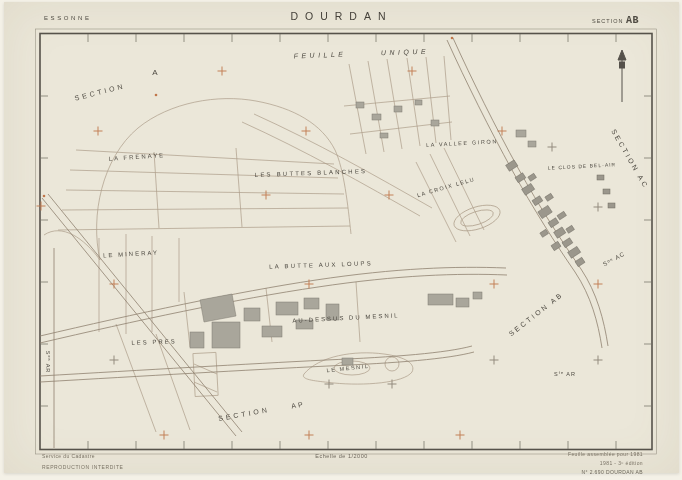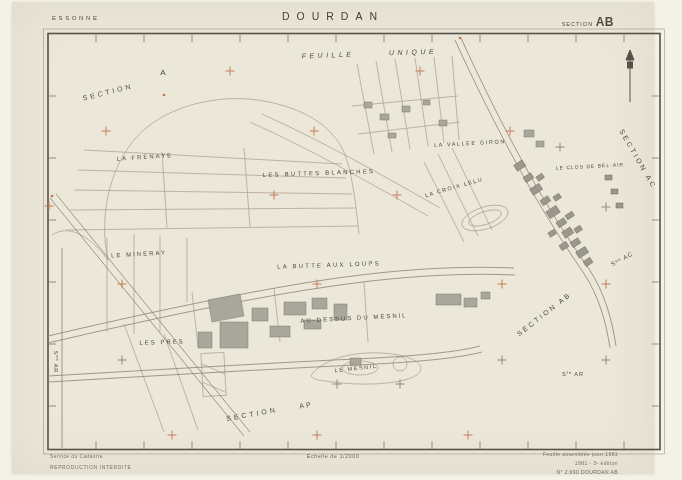--- a/index.html
+++ b/index.html
@@ -2,29 +2,28 @@
 <html><head>
 <meta charset="utf-8">
 <style>
   html,body{margin:0;padding:0;}
   body{
     width:682px;height:480px;position:relative;overflow:hidden;
     background:#f4f1e7;
     font-family:"Liberation Sans", sans-serif;
   }
   .paper{
-    position:absolute;left:12px;top:2px;width:614px;height:471px;
+    position:absolute;left:4px;top:2px;width:675px;height:471px;
     background:#ebe7d9;
     box-shadow:inset 0 0 50px rgba(125,105,70,.10), 0 1px 3px rgba(0,0,0,.12);
-    padding-left:28px;
   }
   .hdr-left{position:absolute;left:40px;top:13px;font-size:6px;letter-spacing:2.6px;color:#4f4b43;}
   .hdr-title{position:absolute;left:0;right:0;top:8px;text-align:center;font-size:10.5px;letter-spacing:7px;color:#45413a;}
   .hdr-right{position:absolute;right:40px;top:13px;font-size:5.5px;letter-spacing:1px;color:#4f4b43;white-space:nowrap;}
-  .hdr-right b{font-size:12px;letter-spacing:.5px;font-weight:600;}
+  .hdr-right b{font-size:10px;letter-spacing:.5px;font-weight:600;font-family:Liberation Mono, monospace;}
   #map-svg{position:absolute;left:0;top:0;}
   .layer{position:absolute;left:0;top:0;width:682px;height:480px;pointer-events:none;}
   .map-label{
     position:absolute;white-space:nowrap;color:#4e4a42;
     transform:translate(-50%,-50%);
   }
   .cross{position:absolute;width:9px;height:9px;transform:translate(-50%,-50%);opacity:.9;}
   .cross::before{content:"";position:absolute;left:0;right:0;top:4.1px;height:.8px;background:currentColor;}
   .cross::after{content:"";position:absolute;top:0;bottom:0;left:4.1px;width:.8px;background:currentColor;}
   .ft{position:absolute;color:#7a7365;white-space:nowrap;}

